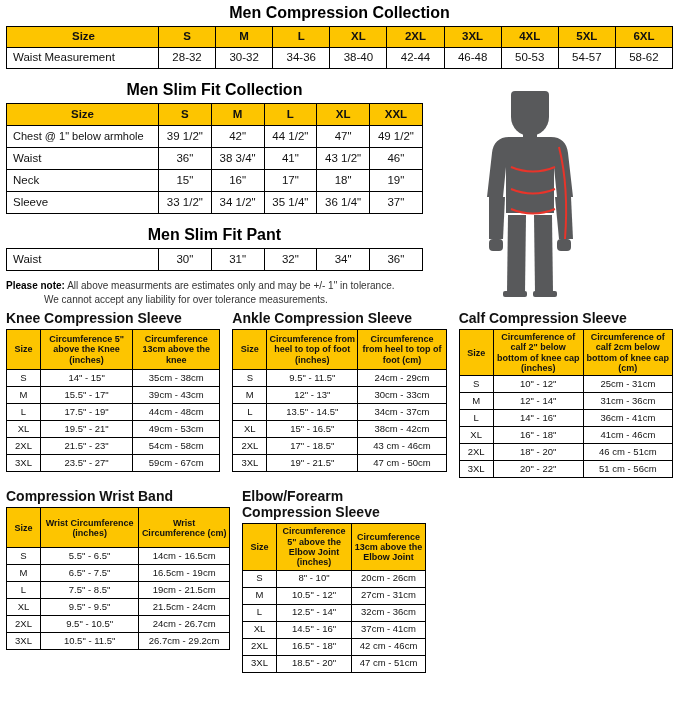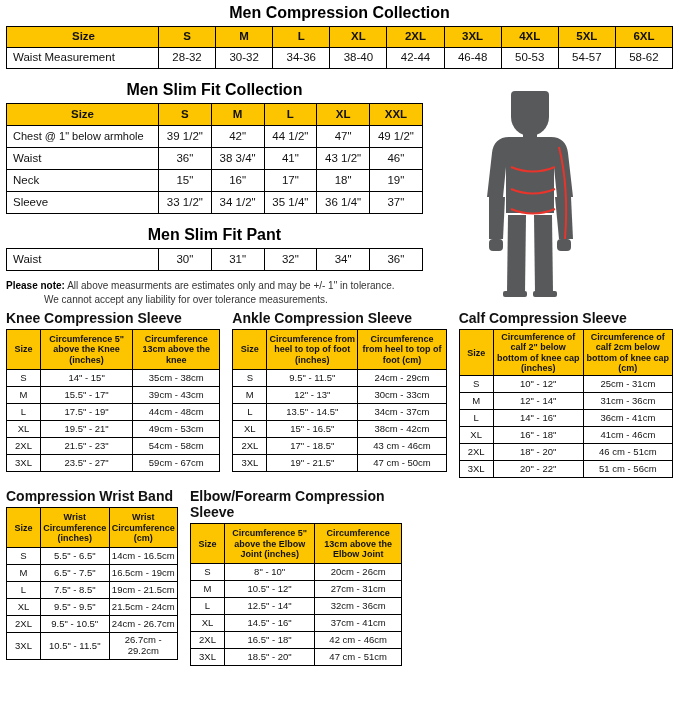--- a/index.html
+++ b/index.html
@@ -371,21 +371,21 @@
               <td>20" - 22"</td>
               <td>51 cm - 56cm</td>
             </tr>
         </tbody>
       </table>
     </div>
   </div>
 
   <div class="grid2">
 
-    <div class="g-cell" style="width:172px">
+    <div class="g-cell" style="width:224px">
       <h4 class="sub">Compression Wrist Band</h4>
       <table class="small">
         <thead>
           <tr>
             <th class="sz">Size</th>
             <th>Wrist Circumference (inches)</th>
             <th>Wrist Circumference (cm)</th>
           </tr>
         </thead>
         <tbody>
@@ -416,21 +416,21 @@
             </tr>
           <tr>
               <td>3XL</td>
               <td>10.5" - 11.5"</td>
               <td>26.7cm - 29.2cm</td>
             </tr>
         </tbody>
       </table>
     </div>
 
-    <div class="g-cell" style="width:212px">
+    <div class="g-cell" style="width:184px">
       <h4 class="sub">Elbow/Forearm Compression Sleeve</h4>
       <table class="small">
         <thead>
           <tr>
             <th class="sz">Size</th>
             <th>Circumference 5" above the Elbow Joint (inches)</th>
             <th>Circumference 13cm above the Elbow Joint</th>
           </tr>
         </thead>
         <tbody>

